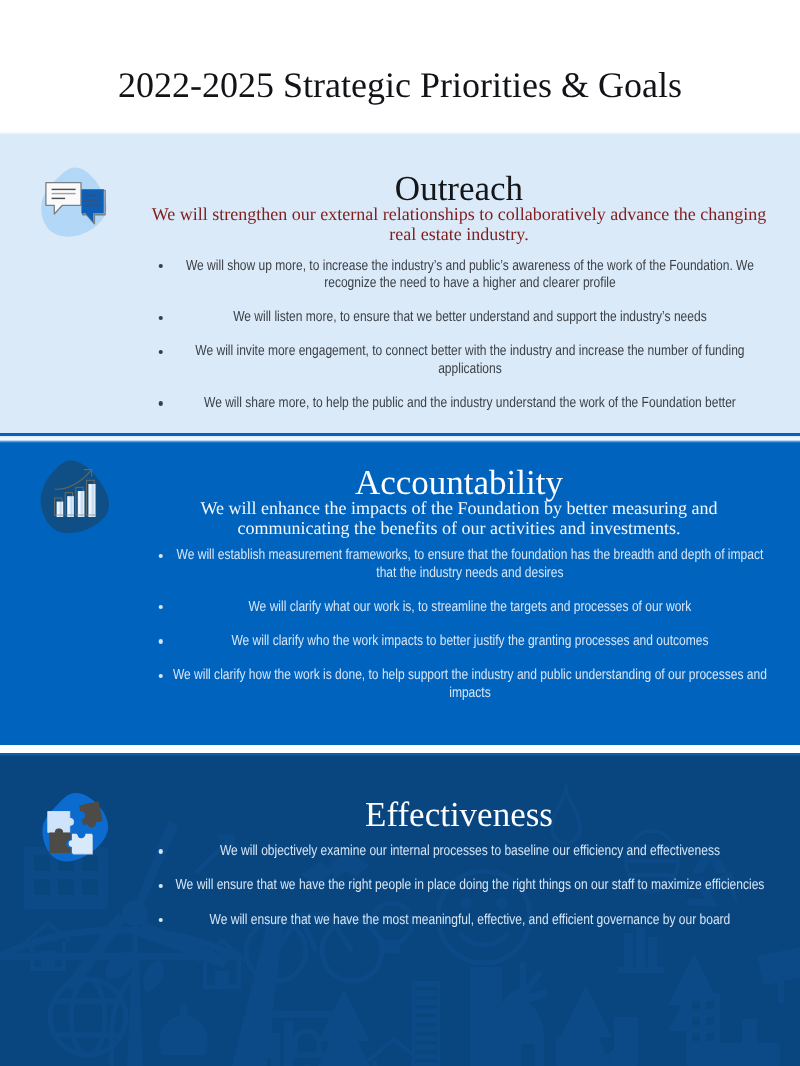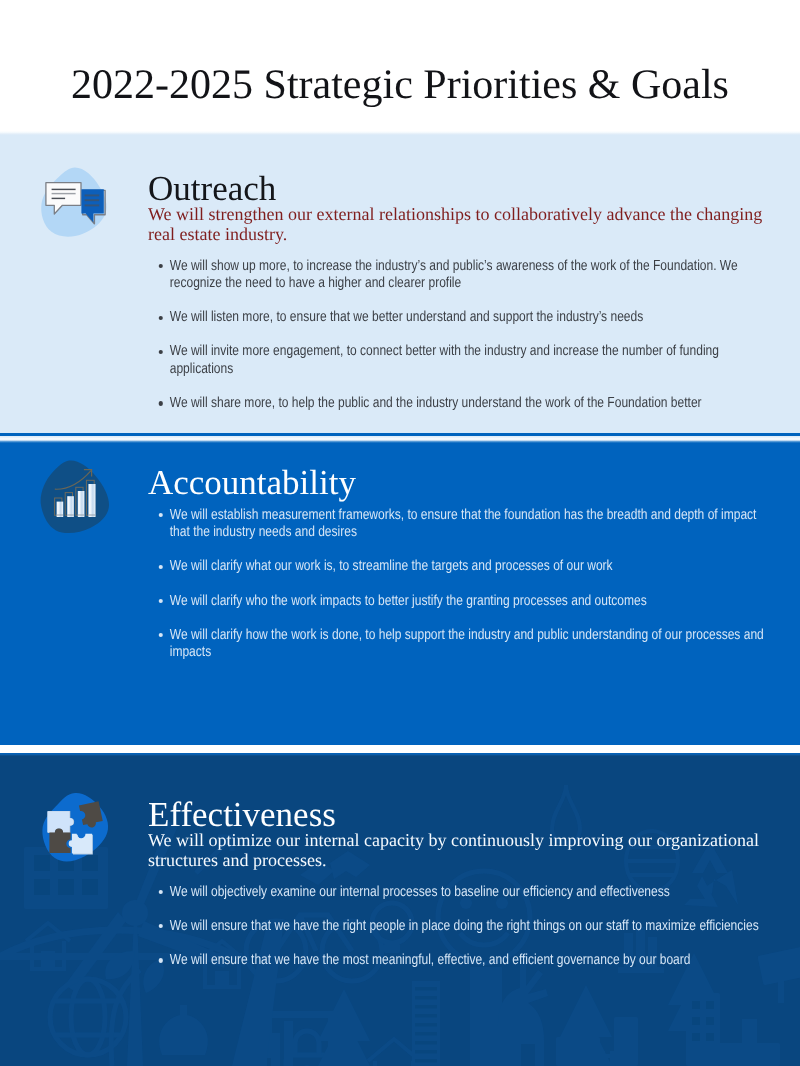--- a/index.html
+++ b/index.html
@@ -2,34 +2,34 @@
 <html><head>
 <meta charset="utf-8">
 <style>
   html,body{margin:0;padding:0;}
   body{width:800px;height:1066px;overflow:hidden;background:#fff;
        font-family:"Liberation Sans",sans-serif;
        -webkit-font-smoothing:antialiased;text-rendering:geometricPrecision;}
   .page{position:relative;width:800px;height:1066px;}
   .hdr{position:absolute;left:0;top:0;width:800px;height:133px;background:#fff;}
   .hdr h1{position:absolute;left:0;right:0;top:62px;margin:0;text-align:center;
-          font-family:"Liberation Serif",serif;font-weight:400;font-size:42px;
+          font-family:"Liberation Serif",serif;font-weight:400;font-size:36px;
           line-height:46px;color:#121317;letter-spacing:0px;}
   .sec{position:absolute;left:0;width:800px;}
   .s1{top:133px;height:307px;background:#daeaf8;}
   .s2{top:433px;height:312px;background:#0063be;}
   .s3{top:755px;height:311px;background:#09467f;padding-left:27px;}
   .sep{position:absolute;left:0;top:436px;width:800px;height:7px;z-index:1;
        background:linear-gradient(to bottom,#daeaf8 0%,#e9f2fb 22%,#fdfeff 46%,#cfe2f5 62%,#4d95d4 80%,#0063be 100%);}
 
   .icowrap{position:absolute;left:36px;top:30px;width:80px;height:80px;z-index:3;}
   .icowrap svg{display:block;width:80px;height:80px;}
   .pat{position:absolute;left:0;top:0;width:800px;height:311px;overflow:hidden;z-index:0;}
   .pat svg{display:block;width:800px;height:311px;}
-  .sec .body{z-index:2;}
+  .sec .body{z-index:2;text-align:center;}
   .sep0{position:absolute;left:0;top:131px;width:800px;height:4px;z-index:1;
         background:linear-gradient(to bottom,#ffffff 0%,#f3f9fd 40%,#e4eff9 70%,#daeaf8 100%);}
   .sep2{position:absolute;left:0;top:753px;width:800px;height:3px;z-index:1;
         background:linear-gradient(to bottom,#0063be 0%,#0d5da8 55%,#09467f 100%);}
   .body{position:absolute;left:148px;width:622px;}
   .h2{margin:0;font-family:"Liberation Serif",serif;font-weight:400;font-size:35px;
       line-height:30px;letter-spacing:0px;}
   .lead{margin:0px 0 0 0;font-family:"Liberation Serif",serif;font-weight:400;
         font-size:18px;line-height:20.2px;}
   ul.bl{margin:15px 0 0 0;padding:0;list-style:none;width:755px;
@@ -126,20 +126,21 @@
             <stop offset="0.22" stop-color="#f6fafe"></stop>
             <stop offset="0.62" stop-color="#c2d8ee"></stop>
             <stop offset="0.86" stop-color="#dceaf7"></stop>
             <stop offset="1" stop-color="#fbfdff"></stop>
           </linearGradient>
         </defs>
       </svg>
     </div>
     <div class="body" style="top:34.7px;">
       <h2 class="h2">Accountability</h2>
+      <p class="lead">We will enhance the impacts of the Foundation by better measuring and communicating the benefits of our activities and investments.</p>
       <ul class="bl">
         <li>We will establish measurement frameworks, to ensure that the foundation has the breadth and depth of impact that the industry needs and desires</li>
         <li>We will clarify what our work is, to streamline the targets and processes of our work</li>
         <li>We will clarify who the work impacts to better justify the granting processes and outcomes</li>
         <li>We will clarify how the work is done, to help support the industry and public understanding of our processes and impacts</li>
       </ul>
     </div>
   </div>
   <div class="sep2"></div>
   <div class="sec s3">
@@ -330,21 +331,20 @@
           <path d="M13.4 47.6 H18.9 a4.1 4.1 0 0 1 8.2 0 H34.6 V54.5 a4.3 4.3 0 0 0 0 8.6 V68.1 H13.4 Z"></path>
         </g>
         <g>
           <path d="M37.0 49.8 H41.8 a4.4 4.4 0 0 0 8.8 0 H56.8 V69.6 H37.0 V62.3 a3.3 3.3 0 1 1 0 -6.6 Z" fill="#bdd0e3"></path>
           <path d="M35.9 48.8 H40.7 a4.4 4.4 0 0 0 8.8 0 H56.1 V68.6 H35.9 V61.6 a3.2 3.2 0 1 1 0 -6.4 Z" fill="#d8e9fa"></path>
         </g>
       </svg>
     </div>
     <div class="body" style="top:45px;">
       <h2 class="h2">Effectiveness</h2>
-      <p class="lead">We will optimize our internal capacity by continuously improving our organizational structures and processes.</p>
       <ul class="bl">
         <li>We will objectively examine our internal processes to baseline our efficiency and effectiveness</li>
         <li>We will ensure that we have the right people in place doing the right things on our staff to maximize efficiencies</li>
         <li>We will ensure that we have the most meaningful, effective, and efficient governance by our board</li>
       </ul>
     </div>
   </div>
 </div>
 
 </body></html>

